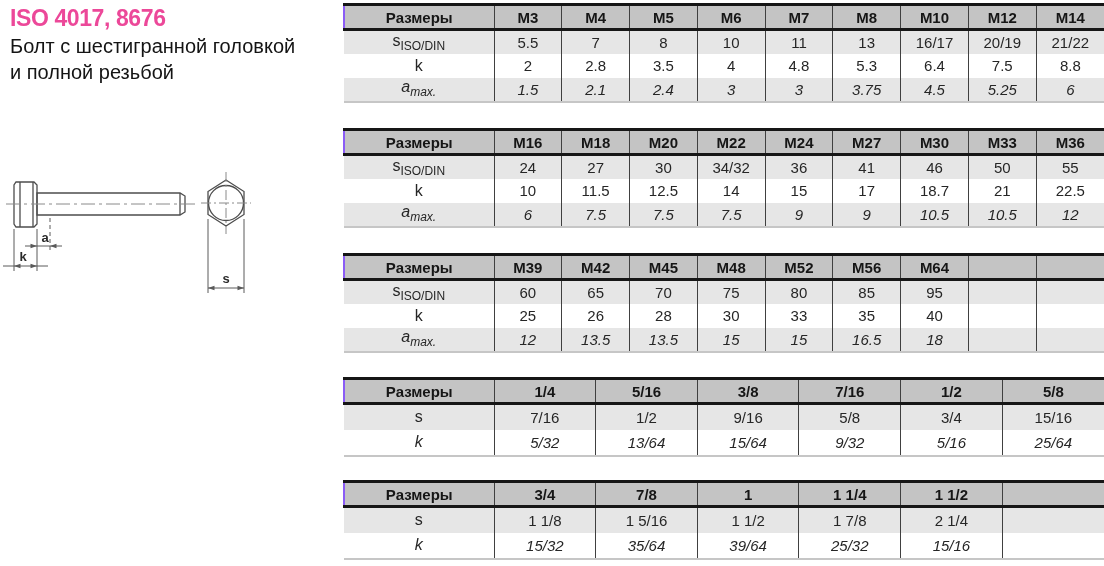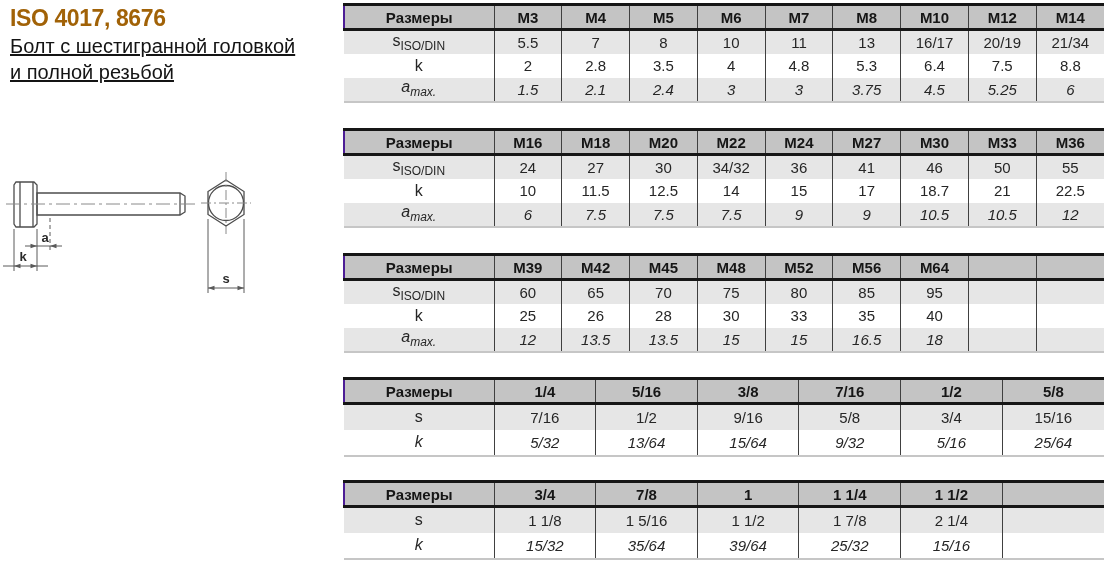--- a/index.html
+++ b/index.html
@@ -8,22 +8,22 @@
     width: 1104px; height: 566px;
     background: #ffffff;
     font-family: "Liberation Sans", sans-serif;
     color: #1c1c1c;
   }
   .page { position: relative; width: 1104px; height: 566px; overflow: hidden; background:#fff; }
 
   
   .left-panel { position: absolute; left: 0; top: 0; width: 343px; height: 566px; }
   .titles { padding: 4px 0 0 10px; }
-  .title-line { font-size: 23px; font-weight: bold; line-height: 29px; letter-spacing: -0.4px; color:#a16207; }
-  .subtitle-line { font-size: 20px; line-height: 26px; color:#141414;text-decoration:underline; }
+  .title-line { font-size: 23px; font-weight: bold; line-height: 29px; letter-spacing: -0.4px; color:#ec4899; }
+  .subtitle-line { font-size: 20px; line-height: 26px; color:#141414; }
   .drawing { position: absolute; left: 0; top: 165px; }
   .drawing text { font-family: "Liberation Sans", sans-serif; font-weight: bold; font-size: 13px; fill: #2a2a2a; }
 
   
   .tables-panel { position: absolute; left: 343px; top: 0; width: 761px; height: 566px; }
   table.dim-table {
     position: absolute; left: 0; width: 761px;
     border-collapse: collapse; table-layout: fixed;
     border-top: 3px solid #161616;
     font-size: 15px;
@@ -32,21 +32,21 @@
   .pos3 { top: 377px; } .pos4 { top: 480px; }
 
   table.dim-table col.label-col { width: 150px; }
 
   table.dim-table th {
     background: #c4c4c4;
     border-bottom: 3px solid #161616;
     font-weight: bold; font-size: 15px; color: #161616;
     height: 25px; text-align: center; padding: 1px 2px;
   }
-  table.dim-table th:first-child { border-left: 2px solid #4c1d95; }
+  table.dim-table th:first-child { border-left: 2px solid #8b5cf6; }
   table.dim-table th + th, table.dim-table td + td { border-left: 1px solid #404040; }
 
   table.dim-table td {
     text-align: center; color: #262626; padding: 0 2px;
     background: #ffffff;
   }
   table.metric td { height: 24px; }
   table.imperial td { height: 26px; }
   table.dim-table tr.shaded td { background: #e6e6e6; }
   table.dim-table tbody tr:last-child td { border-bottom: 2px solid #c6c6c6; font-style: italic; }
@@ -150,21 +150,21 @@
           <tr class="shaded">
             <td class="row-label"><span>s</span><sub>ISO/DIN</sub></td>
             <td>5.5</td>
             <td>7</td>
             <td>8</td>
             <td>10</td>
             <td>11</td>
             <td>13</td>
             <td>16/17</td>
             <td>20/19</td>
-            <td>21/34</td>
+            <td>21/22</td>
           </tr>
           <tr>
             <td class="row-label"><span>k</span></td>
             <td>2</td>
             <td>2.8</td>
             <td>3.5</td>
             <td>4</td>
             <td>4.8</td>
             <td>5.3</td>
             <td>6.4</td>

